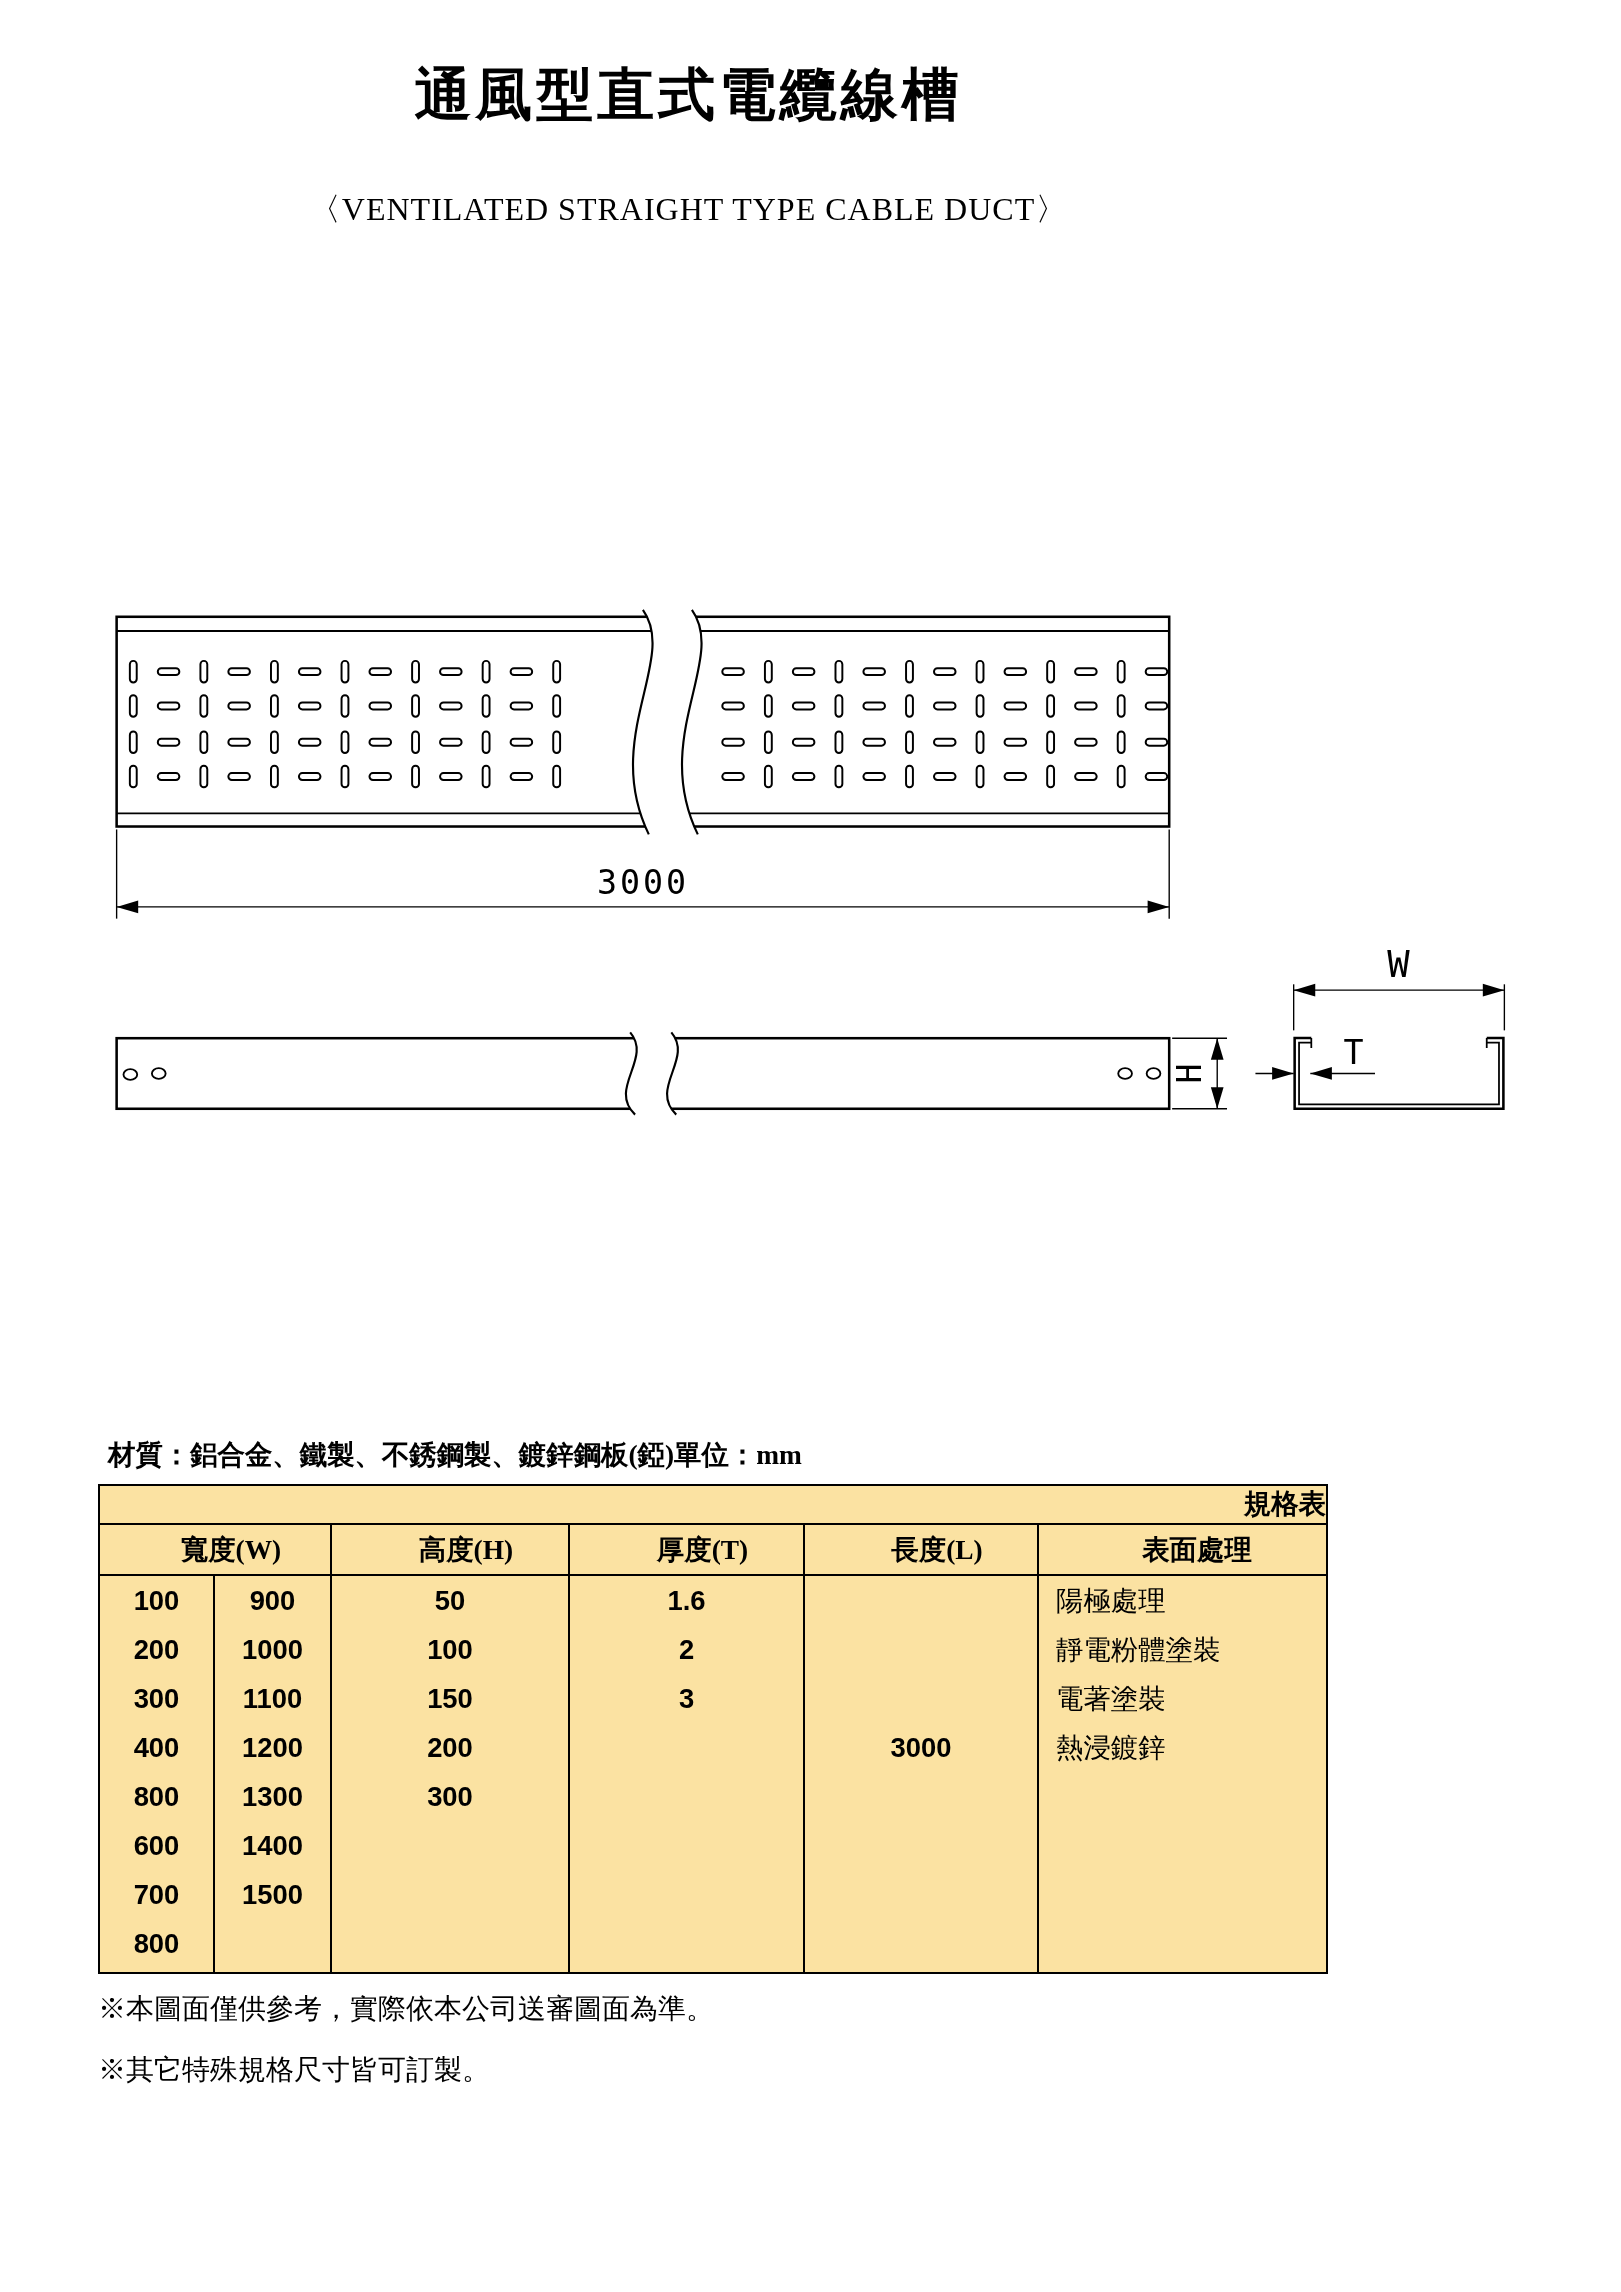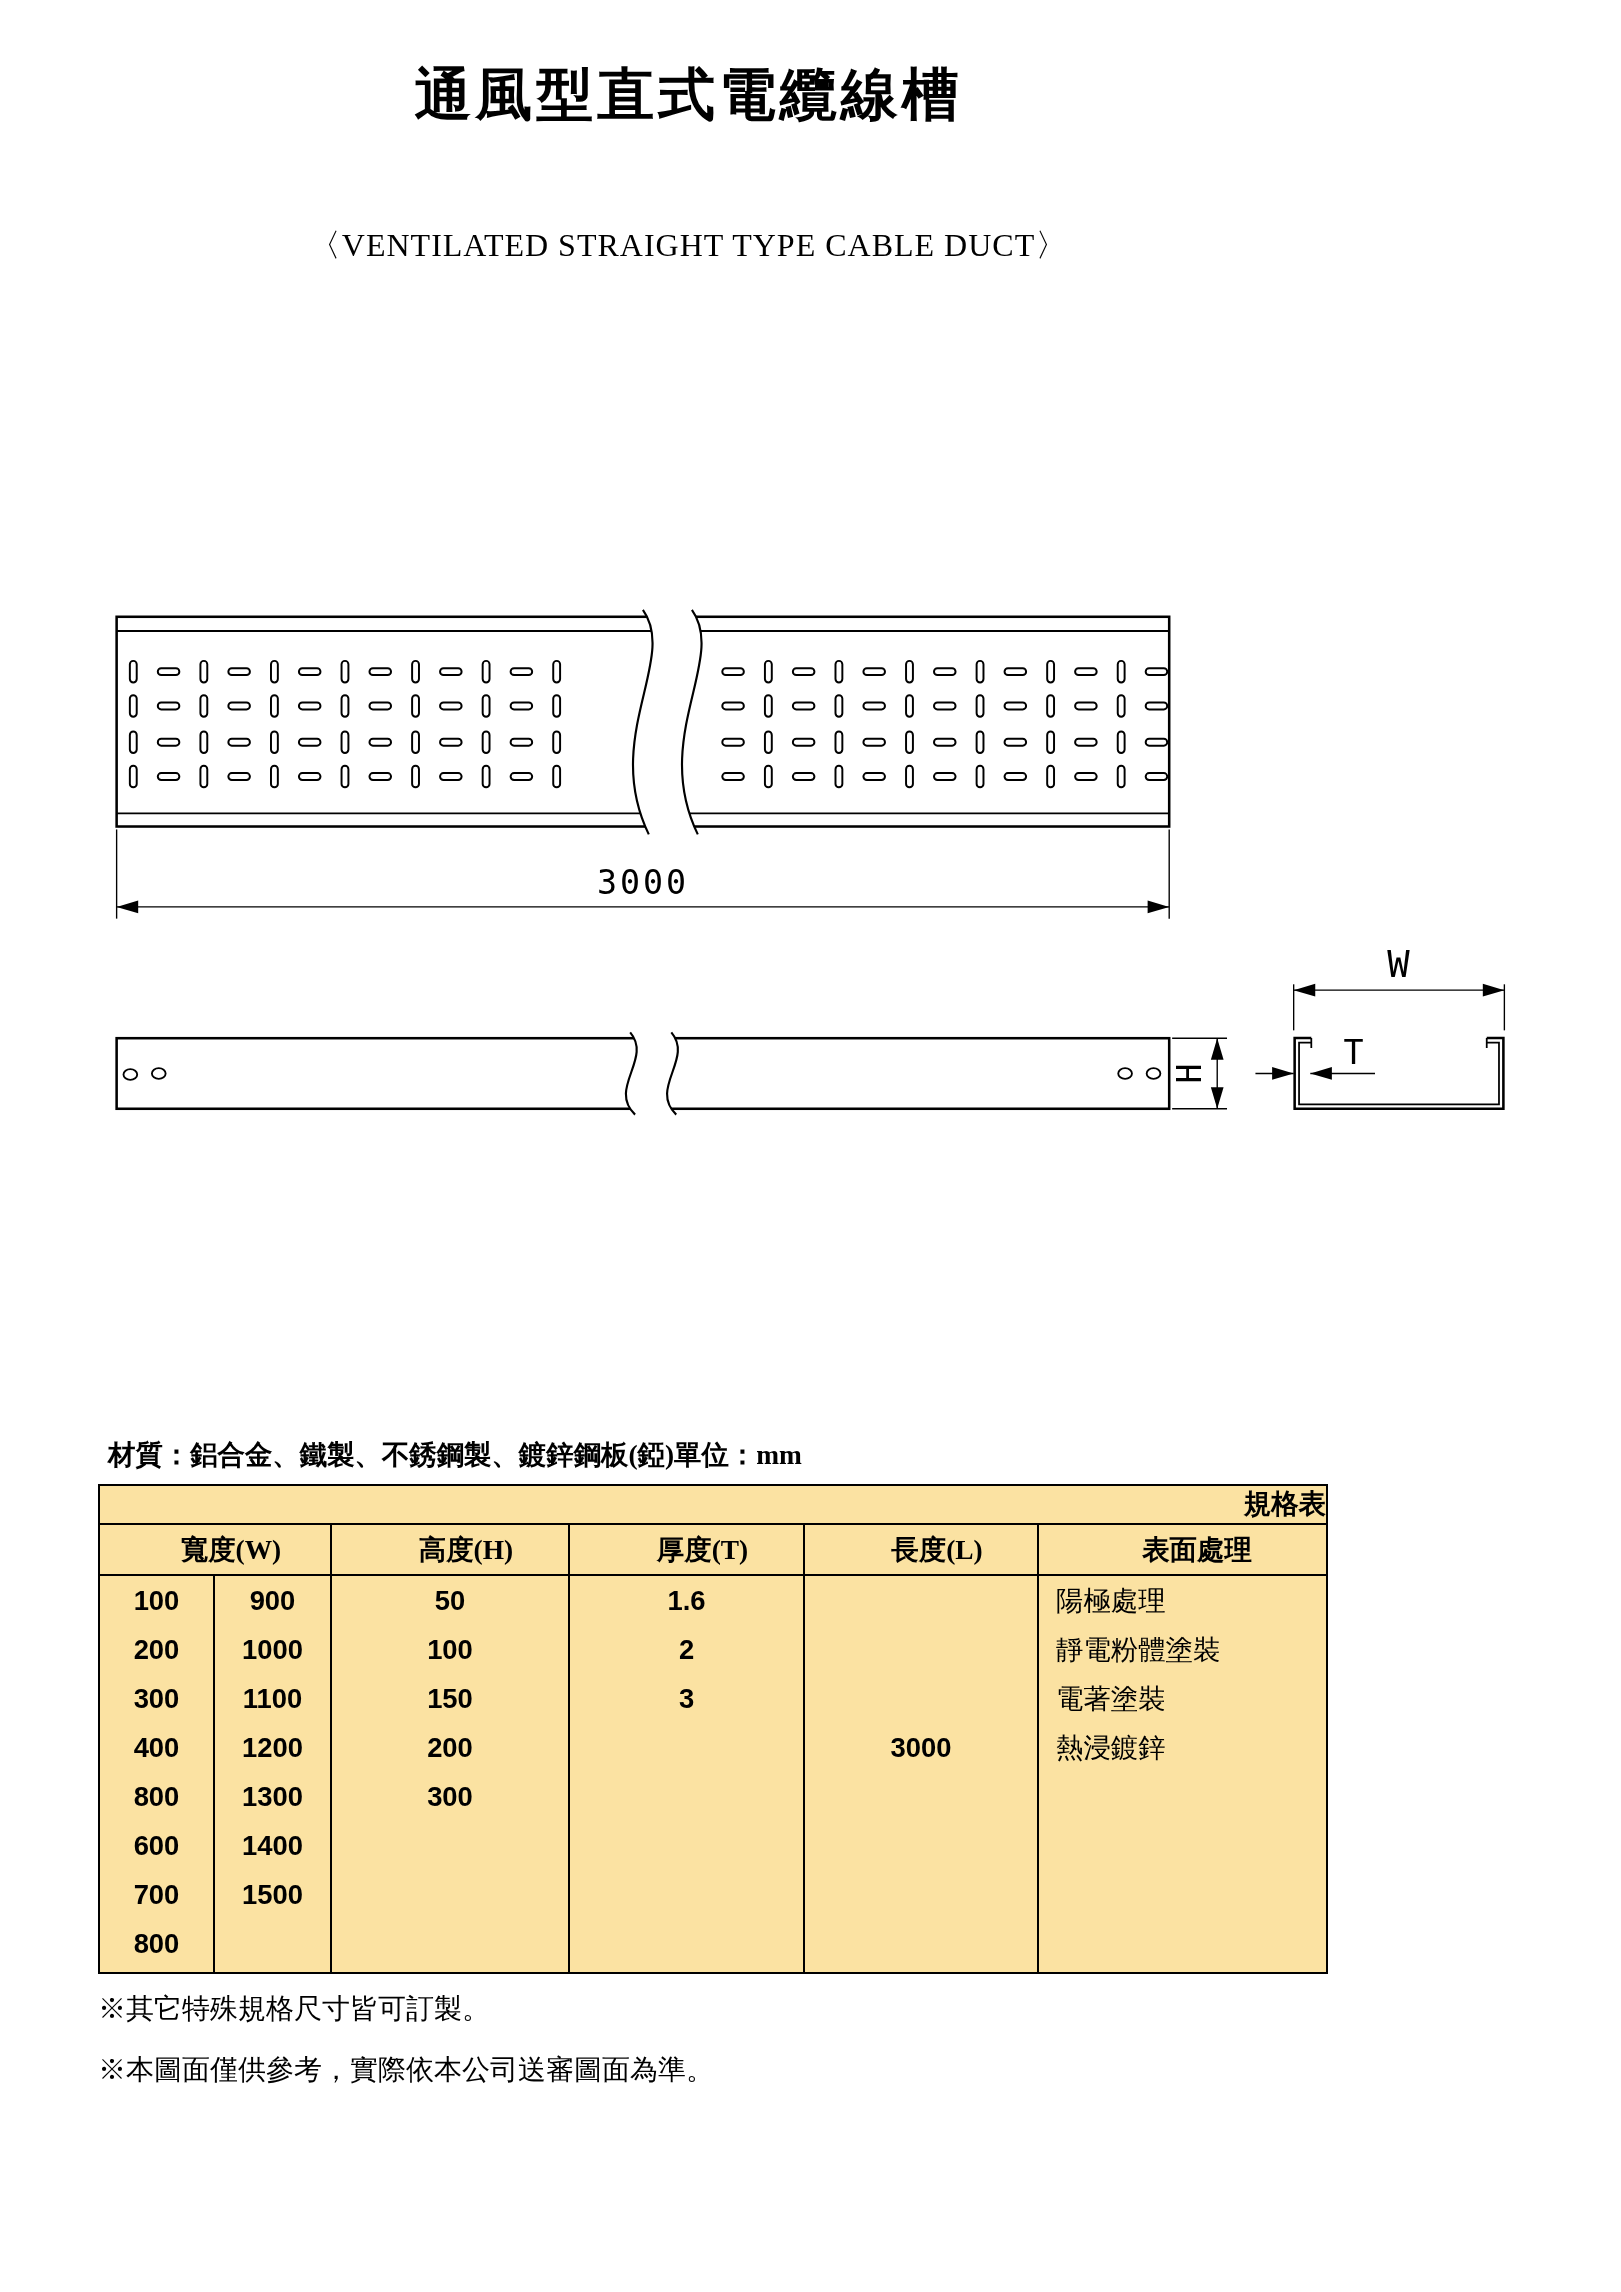--- a/index.html
+++ b/index.html
@@ -3,21 +3,21 @@
 <meta charset="utf-8">
 <style>
   html,body{margin:0;padding:0;background:#ffffff;}
   body{width:1621px;height:2293px;position:relative;overflow:hidden;
        font-family:"Liberation Serif", serif; color:#000;}
   .page{position:absolute;left:0;top:0;width:1377px;height:2293px;background:#fff;}
 
   .doc-title{position:absolute;left:0;top:57px;width:100%;text-align:center;
              font-size:57px;font-weight:bold;letter-spacing:3.9px;}
   .doc-subtitle{position:absolute;left:0;top:188px;width:100%;text-align:center;
-                font-size:32px;font-weight:normal;letter-spacing:1px;margin-top:36px;}
+                font-size:32px;font-weight:normal;letter-spacing:1px;}
 
   svg.drawing-layer{position:absolute;left:0;top:0;width:1621px;height:2293px;
                     pointer-events:none;}
   svg .ln{stroke:#000;fill:none;}
   svg .thick{stroke-width:2.6;}
   svg .mid{stroke-width:1.8;}
   svg .thin{stroke-width:1.4;}
   svg .band{fill:#ffffff;stroke:none;}
   svg .brk{stroke:#000;stroke-width:2.2;fill:none;}
   svg .arr{fill:#000;stroke:none;}
@@ -289,18 +289,18 @@
       <div class="col w5 col-surface">
           <div class="cell-line">陽極處理</div>
           <div class="cell-line">靜電粉體塗裝</div>
           <div class="cell-line">電著塗裝</div>
           <div class="cell-line">熱浸鍍鋅</div>
         </div>
     </div>
   </div>
 
   <div class="notes">
+    <div class="note-line">※本圖面僅供參考，實際依本公司送審圖面為準。</div>
     <div class="note-line">※其它特殊規格尺寸皆可訂製。</div>
-    <div class="note-line">※本圖面僅供參考，實際依本公司送審圖面為準。</div>
   </div>
 
 </div>
 
 
 </body></html>

